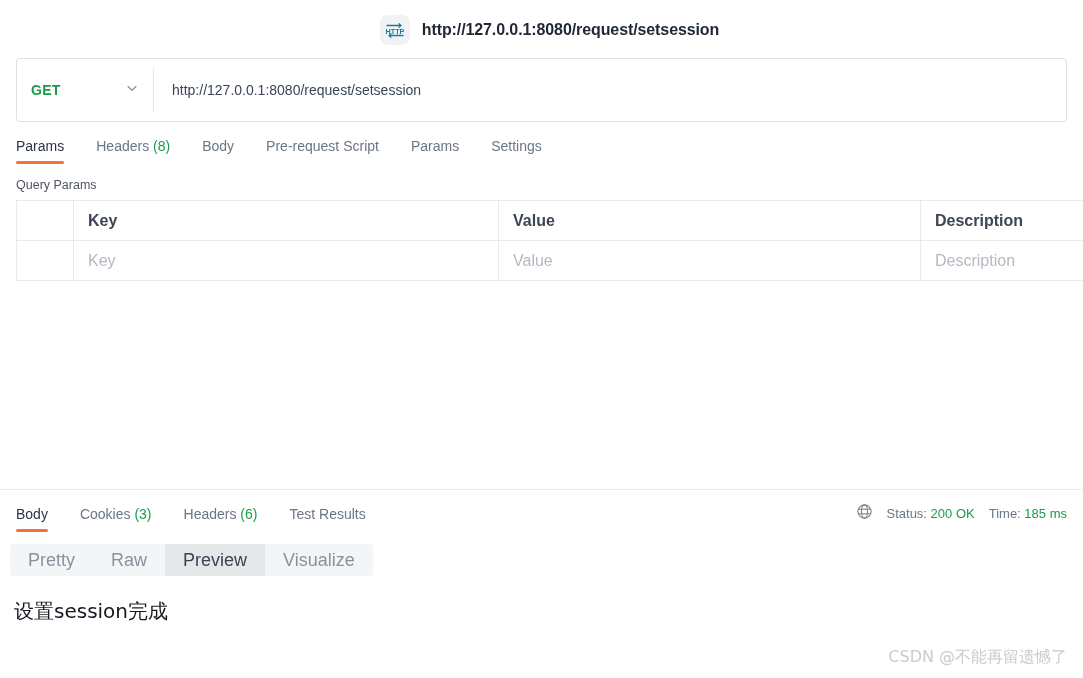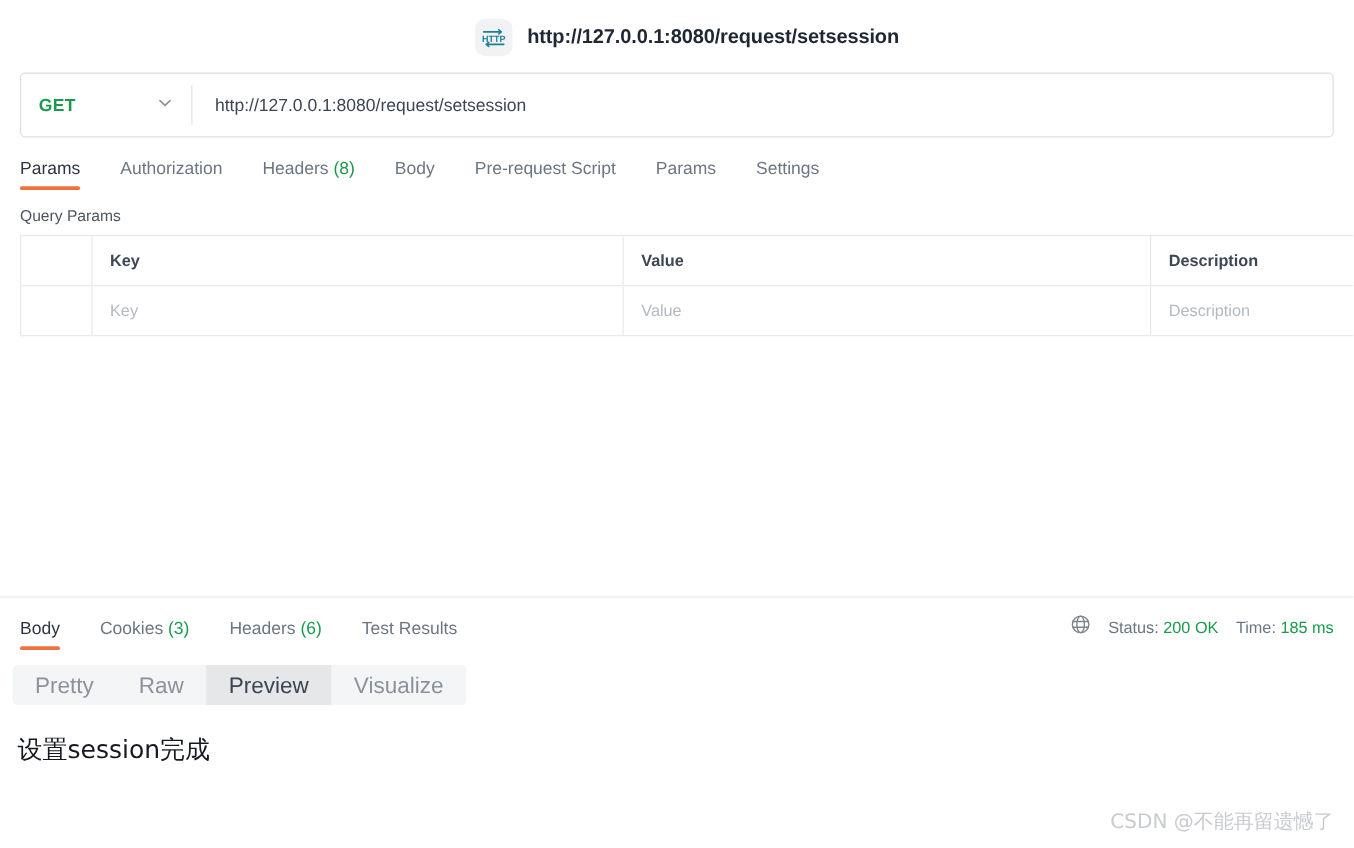--- a/index.html
+++ b/index.html
@@ -40,21 +40,21 @@
     color: #1f2733;
     letter-spacing: -0.1px;
     white-space: nowrap;
   }
 
   
   .urlbar-wrap { padding: 8px 16px 0 16px; }
   .urlbar {
     display: flex;
     align-items: stretch;
-    height: 52px;
+    height: 64px;
     border: 1px solid #dcdfe3;
     border-radius: 4px;
     background: #fff;
     overflow: hidden;
   }
   .method-box {
     display: flex;
     align-items: center;
     justify-content: space-between;
     width: 136px;
@@ -134,21 +134,21 @@
   .prow {
     display: flex;
     border-bottom: 1px solid #e8eaec;
     height: 40px;
   }
   .pcell {
     border-right: 1px solid #e8eaec;
     display: flex;
     align-items: center;
     padding: 0 14px;
-    font-size: 13px;
+    font-size: 16px;
     overflow: hidden;
     white-space: nowrap;
   }
   .pcell.check { width: 57px; flex: 0 0 auto; padding: 0; }
   .pcell.key { width: 425px; flex: 0 0 auto; }
   .pcell.value { width: 422px; flex: 0 0 auto; }
   .pcell.desc { flex: 1 1 auto; border-right: none; }
   .prow.head .pcell { font-weight: bold; color: #3c4654; }
   .prow.body .pcell { color: #b3b9c2; }
 
@@ -245,23 +245,20 @@
       </span>
     </div>
     <div class="method-sep"></div>
     <div class="url-input" title="Enter request URL">http://127.0.0.1:8080/request/setsession</div>
   </div>
 </div>
 
 <div class="req-tabs">
   <div class="tab active">
     <span>Params</span>
-  </div>
-  <div class="tab">
-    <span>Authorization</span>
   </div>
   <div class="tab">
     <span>Headers</span>
     <span class="count">(8)</span>
   </div>
   <div class="tab">
     <span>Body</span>
   </div>
   <div class="tab">
     <span>Pre-request Script</span>

